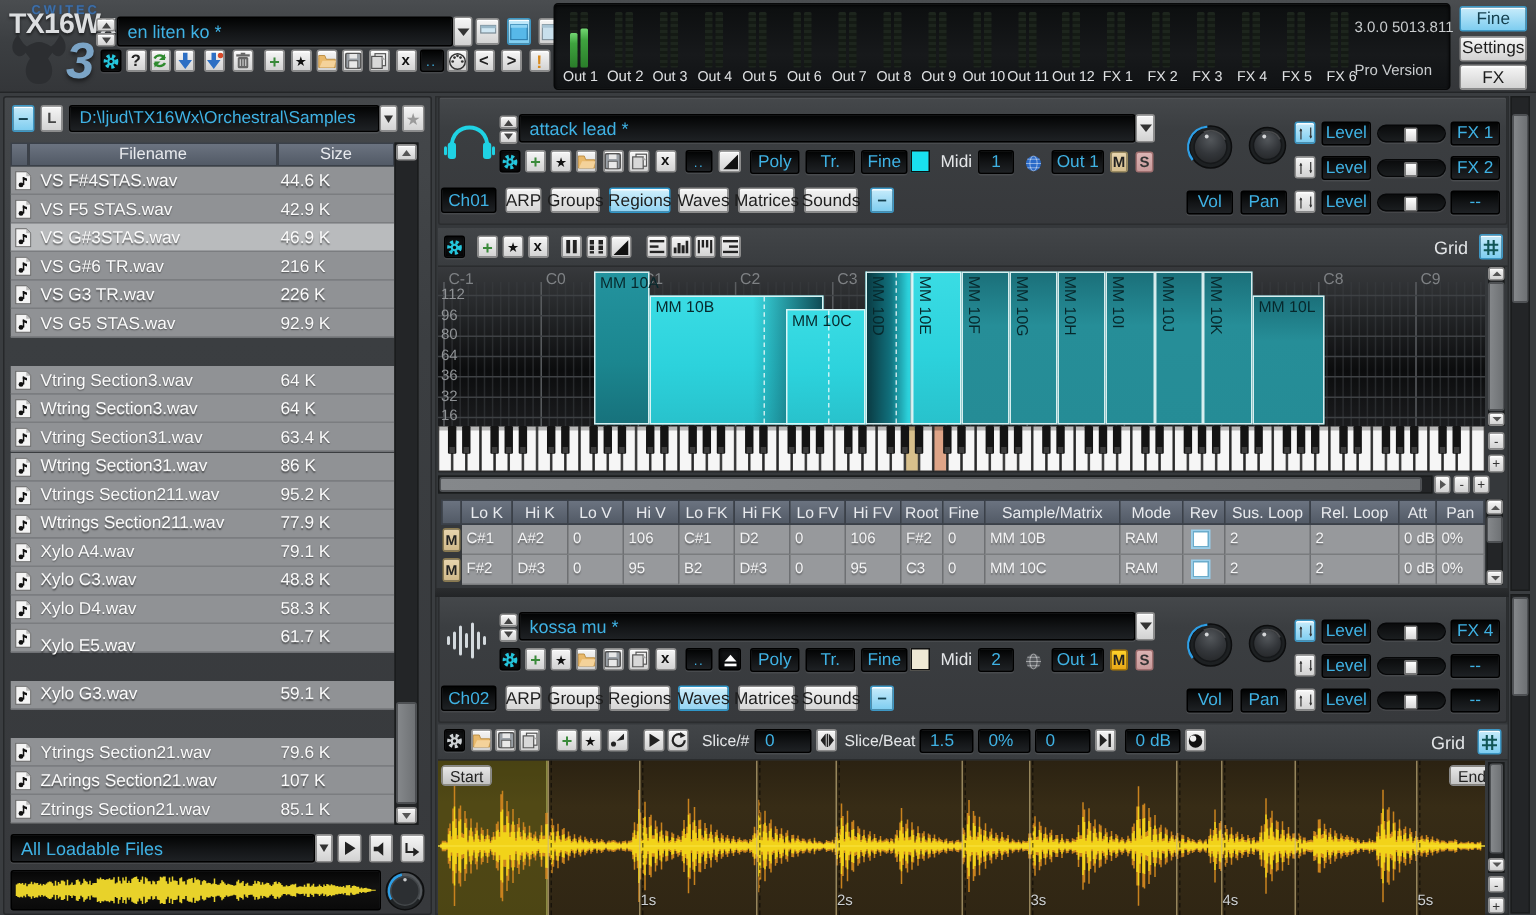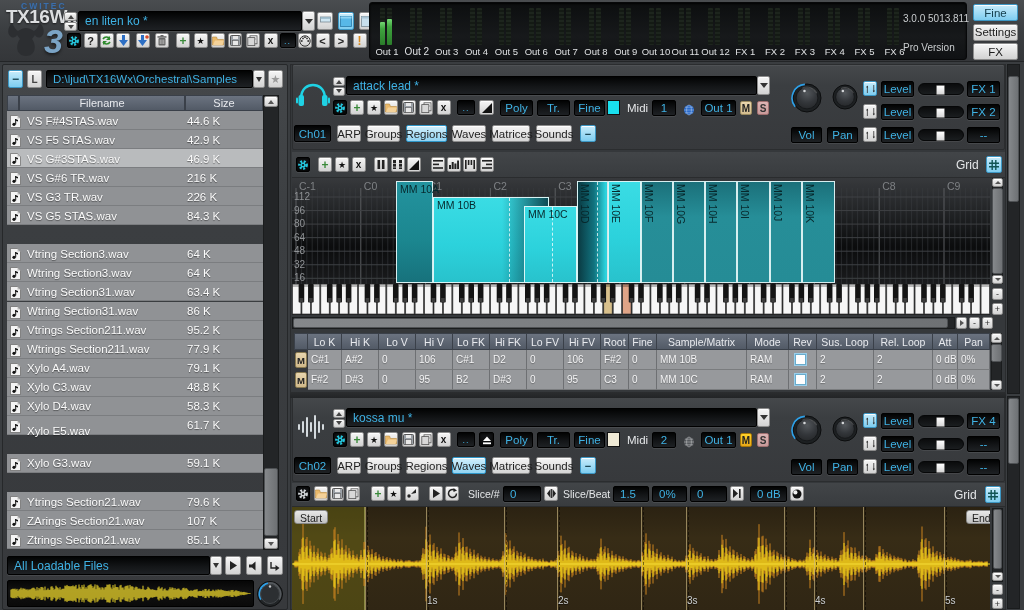--- a/index.html
+++ b/index.html
@@ -361,21 +361,21 @@
       </div>
       <div style="left: 0px; top: 95.25px; width: 256px; height: 19.05px; background: rgb(144, 146, 149); border-bottom: 1px solid rgb(123, 125, 128);">
         <div style="left: 3px; top: 3px; width: 11px; height: 13px;"><svg width="11" height="13" viewBox="0 0 11 13" style="position:static">
             <path fill="#f4f4f4" stroke="#666" stroke-width="0.7" d="M0.5 0.5 L7.5 0.5 L10.5 3.5 L10.5 12.5 L0.5 12.5 Z"></path>
             <path fill="#bbb" d="M7.5 0.5 L10.5 3.5 L7.5 3.5 Z"></path>
             <circle cx="4" cy="9.3" r="1.6" fill="#111"></circle>
             <rect x="5.2" y="4" width="1" height="5.3" fill="#111"></rect>
             <path fill="#111" d="M5.2 4 L8 5 L8 6.6 L5.2 5.6 Z"></path>
           </svg></div>
         <div style="left: 20px; top: 0px; height: 19px; display: flex; align-items: center; font-size: 11.5px; color: rgb(251, 251, 251); text-shadow: rgba(0, 0, 0, 0.45) 0px 1px 1px; white-space: nowrap;">VS G5 STAS.wav</div>
-        <div style="left: 180px; top: 0px; height: 19px; display: flex; align-items: center; font-size: 11.5px; color: rgb(251, 251, 251); text-shadow: rgba(0, 0, 0, 0.45) 0px 1px 1px;">84.3 K</div>
+        <div style="left: 180px; top: 0px; height: 19px; display: flex; align-items: center; font-size: 11.5px; color: rgb(251, 251, 251); text-shadow: rgba(0, 0, 0, 0.45) 0px 1px 1px;">92.9 K</div>
       </div>
       <div style="left: 0px; top: 133.35px; width: 256px; height: 19.05px; background: rgb(144, 146, 149); border-bottom: 1px solid rgb(123, 125, 128);">
         <div style="left: 3px; top: 3px; width: 11px; height: 13px;"><svg width="11" height="13" viewBox="0 0 11 13" style="position:static">
             <path fill="#f4f4f4" stroke="#666" stroke-width="0.7" d="M0.5 0.5 L7.5 0.5 L10.5 3.5 L10.5 12.5 L0.5 12.5 Z"></path>
             <path fill="#bbb" d="M7.5 0.5 L10.5 3.5 L7.5 3.5 Z"></path>
             <circle cx="4" cy="9.3" r="1.6" fill="#111"></circle>
             <rect x="5.2" y="4" width="1" height="5.3" fill="#111"></rect>
             <path fill="#111" d="M5.2 4 L8 5 L8 6.6 L5.2 5.6 Z"></path>
           </svg></div>
         <div style="left: 20px; top: 0px; height: 19px; display: flex; align-items: center; font-size: 11.5px; color: rgb(251, 251, 251); text-shadow: rgba(0, 0, 0, 0.45) 0px 1px 1px; white-space: nowrap;">Vtring Section3.wav</div>
@@ -1113,21 +1113,21 @@
         <div style="left: 460.6px; top: 2px; font-size: 10.5px; color: rgb(126, 129, 132);">C6</div>
         <div style="left: 525.4px; top: 2px; font-size: 10.5px; color: rgb(126, 129, 132);">C7</div>
         <div style="left: 590.2px; top: 2px; font-size: 10.5px; color: rgb(126, 129, 132);">C8</div>
         <div style="left: 655px; top: 2px; font-size: 10.5px; color: rgb(126, 129, 132);">C9</div>
       </div>
     <div id="vellabels" style="left:0;top:0;width:698px;height:106px;">
         <div style="left: 2px; top: 13px; font-size: 10px; color: rgb(143, 146, 149);">112</div>
         <div style="left: 2px; top: 26.55px; font-size: 10px; color: rgb(143, 146, 149);">96</div>
         <div style="left: 2px; top: 40.1px; font-size: 10px; color: rgb(143, 146, 149);">80</div>
         <div style="left: 2px; top: 53.65px; font-size: 10px; color: rgb(143, 146, 149);">64</div>
-        <div style="left: 2px; top: 67.2px; font-size: 10px; color: rgb(143, 146, 149);">48</div>
+        <div style="left: 2px; top: 67.2px; font-size: 10px; color: rgb(143, 146, 149);">36</div>
         <div style="left: 2px; top: 80.75px; font-size: 10px; color: rgb(143, 146, 149);">32</div>
         <div style="left: 2px; top: 94.3px; font-size: 10px; color: rgb(143, 146, 149);">16</div>
       </div>
     <div id="regions" style="left:0;top:0;width:698px;height:106px;">
         <div style="left: 104px; top: 3px; width: 37px; height: 102px; background: linear-gradient(rgb(35, 147, 158), rgb(27, 134, 143) 60%, rgb(23, 114, 124)); border: 1px solid rgba(235, 250, 250, 0.9);">
           <div style="left: 3px; top: 1px; font-size: 10.5px; color: rgb(7, 40, 44); white-space: nowrap;">MM 10A</div>
         </div>
         <div style="left: 141px; top: 19px; width: 116px; height: 86px; background: linear-gradient(rgb(58, 220, 228), rgb(44, 210, 220) 55%, rgb(40, 194, 204)); border: 1px solid rgba(235, 250, 250, 0.9);">
           <div style="right: 0px; top: 0px; width: 40%; height: 100%; background: linear-gradient(90deg, rgba(10, 60, 70, 0), rgba(8, 50, 60, 0.85));"></div>
           <div style="left: 75px; top: 0px; width: 1px; height: 100%; border-left: 1px dashed rgba(255, 255, 255, 0.75);"></div>
@@ -1154,20 +1154,23 @@
           <div class="vlabel" style="left: 1px; top: 2px;">MM 10H</div>
         </div>
         <div style="left: 445px; top: 3px; width: 33px; height: 102px; background: linear-gradient(rgb(27, 112, 122), rgb(38, 142, 152) 35%, rgb(37, 140, 150)); border: 1px solid rgba(235, 250, 250, 0.9);">
           <div class="vlabel" style="left: 1px; top: 2px;">MM 10I</div>
         </div>
         <div style="left: 478px; top: 3px; width: 32px; height: 102px; background: linear-gradient(rgb(27, 112, 122), rgb(38, 142, 152) 35%, rgb(37, 140, 150)); border: 1px solid rgba(235, 250, 250, 0.9);">
           <div class="vlabel" style="left: 1px; top: 2px;">MM 10J</div>
         </div>
         <div style="left: 510px; top: 3px; width: 33px; height: 102px; background: linear-gradient(rgb(27, 112, 122), rgb(38, 142, 152) 35%, rgb(37, 140, 150)); border: 1px solid rgba(235, 250, 250, 0.9);">
           <div class="vlabel" style="left: 1px; top: 2px;">MM 10K</div>
+        </div>
+        <div style="left: 543px; top: 19px; width: 48px; height: 86px; background: linear-gradient(rgb(27, 112, 122), rgb(38, 142, 152) 35%, rgb(37, 140, 150)); border: 1px solid rgba(235, 250, 250, 0.9);">
+          <div style="left: 3px; top: 1px; font-size: 10.5px; color: rgb(7, 40, 44); white-space: nowrap;">MM 10L</div>
         </div>
       </div>
   </div>
 
   <svg id="keyboard" width="698" height="31" style="left:292px;top:284px;">
       <rect width="698" height="31" fill="#1a1b1c"></rect>
       <rect x="0.5" y="0" width="8.432432432432432" height="30" fill="#f6f6f6" stroke="#3a3a3a" stroke-width="0.7"></rect>
       <rect x="0.5" y="0" width="8.432432432432432" height="3" fill="rgba(0,0,0,.25)"></rect>
       <rect x="9.932432432432432" y="0" width="8.432432432432432" height="30" fill="#f6f6f6" stroke="#3a3a3a" stroke-width="0.7"></rect>
       <rect x="9.932432432432432" y="0" width="8.432432432432432" height="3" fill="rgba(0,0,0,.25)"></rect>

